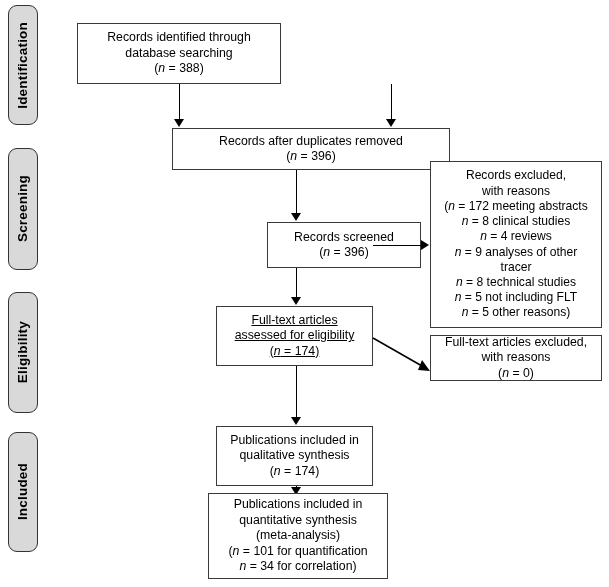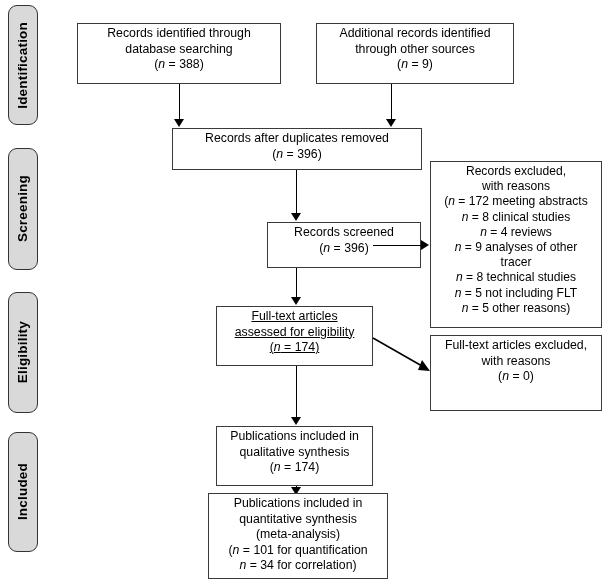--- a/index.html
+++ b/index.html
@@ -40,21 +40,21 @@
     line-height: 1;
   }
 
   
   .flow-box {
     position: absolute;
     box-sizing: border-box;
     background: #ffffff;
     border: 1.5px solid #3a3a3a;
     display: flex;
-    align-items: flex-start;
+    align-items: center;
     justify-content: center;
     text-align: center;
     padding: 2px 5px;
   }
   .flow-box .box-text {
     font-size: 12.3px;
     line-height: 15.5px;
     color: #000000;
     white-space: pre-line;
   }
@@ -115,33 +115,28 @@
   <div class="stage-tab" style="top:432px; height:120px;">
     <span class="stage-label">Included</span>
   </div>
 
   <div class="flow-box" style="left:77px; top:23px; width:204px; height:61px;">
     <span class="box-text">Records identified through
 database searching
 (<i>n</i> = 388)</span>
   </div>
 
-  <div class="flow-box" style="left:316px; top:23px; width:198px; height:61px;">
-    <span class="box-text">Additional records identified
-through other sources
-(<i>n</i> = 9)</span>
-  </div>
 
   <div class="vline" style="left:179px; top:84px; height:36px;"></div>
   <div class="arrow-down" style="left:174px; top:119px;"></div>
 
   <div class="vline" style="left:391px; top:84px; height:36px;"></div>
   <div class="arrow-down" style="left:386px; top:119px;"></div>
 
-  <div class="flow-box" style="left:172px; top:128px; width:250px; height:42px;">
+  <div class="flow-box" style="left:172px; top:128px; width:278px; height:42px;">
     <span class="box-text">Records after duplicates removed
 (<i>n</i> = 396)</span>
   </div>
 
   <div class="vline" style="left:296px; top:170px; height:44px;"></div>
   <div class="arrow-down" style="left:291px; top:213px;"></div>
 
   <div class="flow-box" style="left:219px; top:222px; width:154px; height:46px;margin-left:48px;">
     <span class="box-text">Records screened
 (<i>n</i> = 396)</span>
@@ -170,21 +165,21 @@
     <span class="box-text">Full-text articles
 assessed for eligibility
 (<i>n</i> = 174)</span>
   </div>
 
   <svg class="diag-svg" style="left:373px; top:338px;" width="60" height="36">
     <line x1="0" y1="0" x2="49" y2="28" stroke="#000000" stroke-width="1.6"></line>
     <polygon points="57,33 45,32 49,22" fill="#000000"></polygon>
   </svg>
 
-  <div class="flow-box" style="left:430px; top:335px; width:172px; height:76px;">
+  <div class="flow-box" style="left:430px; top:335px; width:172px; height:46px;">
     <span class="box-text">Full-text articles excluded,
 with reasons
 (<i>n</i> = 0)</span>
   </div>
 
   <div class="vline" style="left:296px; top:366px; height:52px;"></div>
   <div class="arrow-down" style="left:291px; top:417px;"></div>
 
   <div class="flow-box" style="left:216px; top:426px; width:157px; height:60px;">
     <span class="box-text">Publications included in

